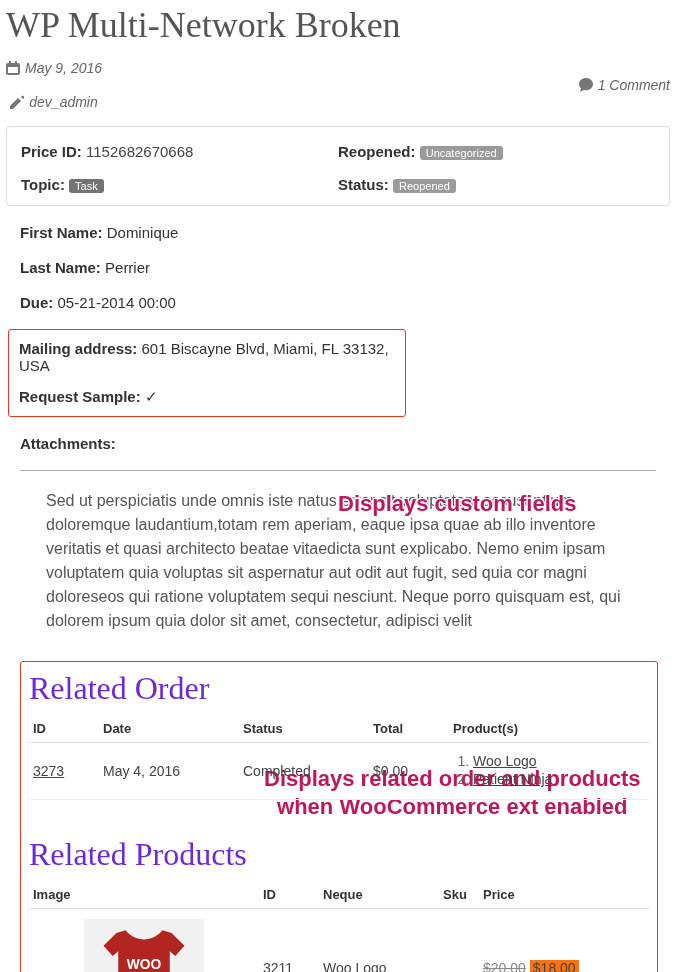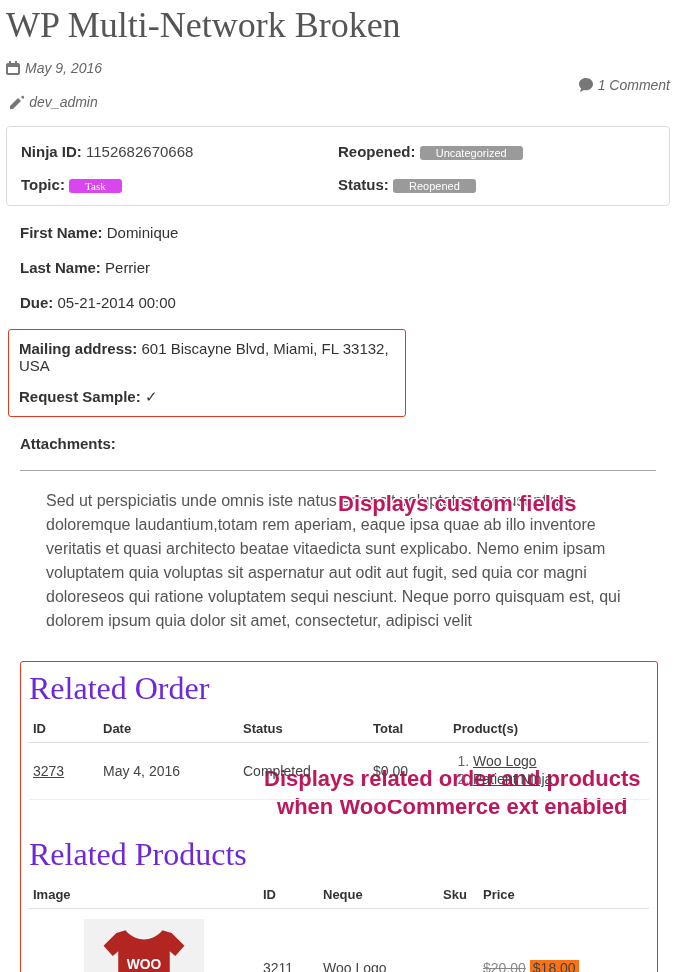--- a/index.html
+++ b/index.html
@@ -35,27 +35,27 @@
     padding: 16px 14px 12px 14px;
     margin-top: 6px;
     display: flex;
   }
   .ticket-col { flex: 1; }
   .ticket-col .row { margin-bottom: 16px; font-size: 15px; }
   .ticket-col .row:last-child { margin-bottom: 0; }
   .ticket-col .lbl { font-weight: bold; color: #333; }
   .pill {
     display: inline-block;
-    padding: 1px 16px;
+    padding: 1px 6px;
     border-radius: 3px;
     font-size: 11px;
     color: #fff;
     vertical-align: middle;
   }
-  .pill-green { background: #d946ef; font-family: Liberation Serif, serif; }
+  .pill-green { background: #737373; }
   .pill-gray { background: #9a9a9a; }
 
   .fields {
     padding: 18px 14px 0 14px;
     font-size: 15px;
     color: #333;
   }
   .fields .frow { margin-bottom: 18px; }
   .fields .flbl { font-weight: bold; }
 
@@ -183,21 +183,21 @@
     <svg viewBox="0 0 14 14">
         <path d="M7 0C3.1 0 0 2.7 0 6c0 1.7.8 3.2 2.1 4.3L1 14l4-2c.6.1 1.3.2 2 .2 3.9 0 7-2.7 7-6S10.9 0 7 0z"></path>
       </svg>
     <span>1 Comment</span>
   </span>
 </div>
 
 <div class="ticket-box">
   <div class="ticket-col">
     <div class="row">
-      <span class="lbl">Ninja ID:</span>
+      <span class="lbl">Price ID:</span>
       <span>1152682670668</span>
     </div>
     <div class="row">
       <span class="lbl">Topic:</span>
       <span class="pill pill-green">Task</span>
     </div>
   </div>
   <div class="ticket-col">
     <div class="row">
       <span class="lbl">Reopened:</span>

